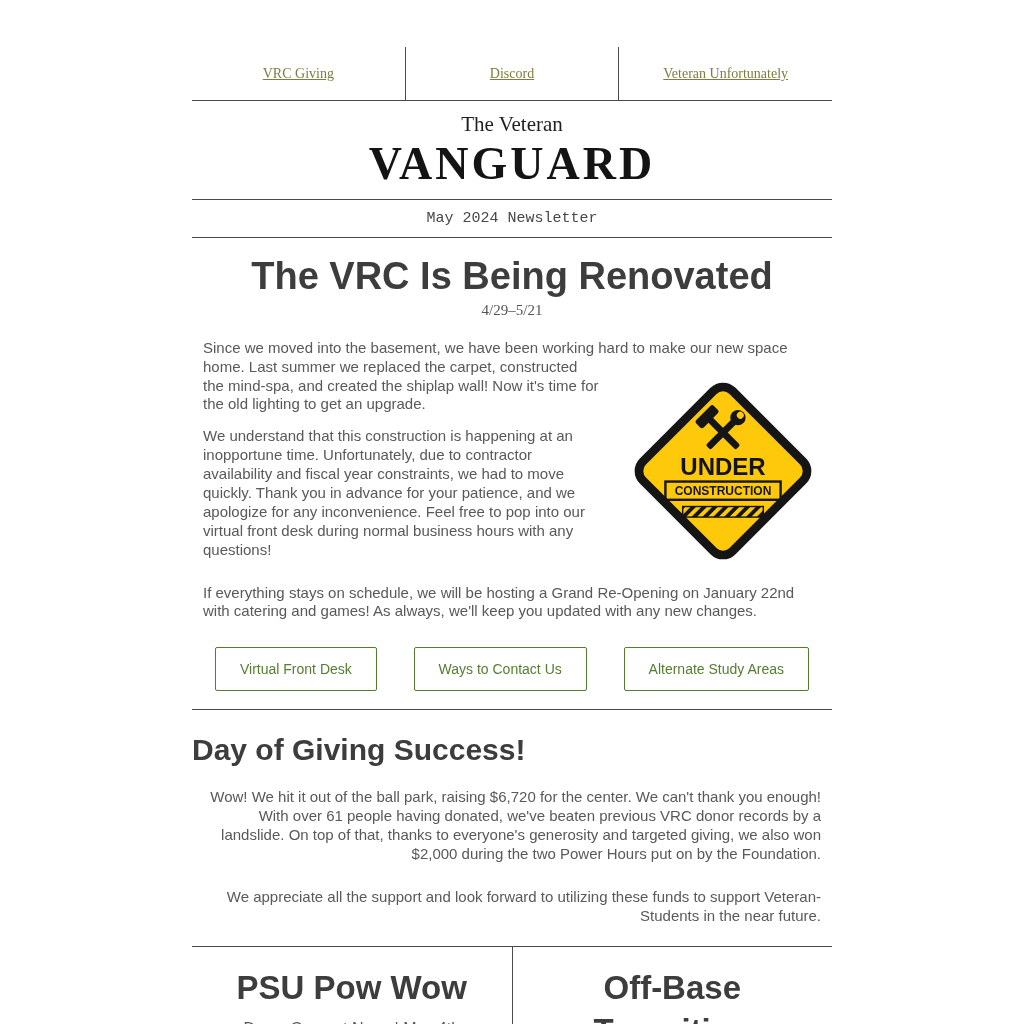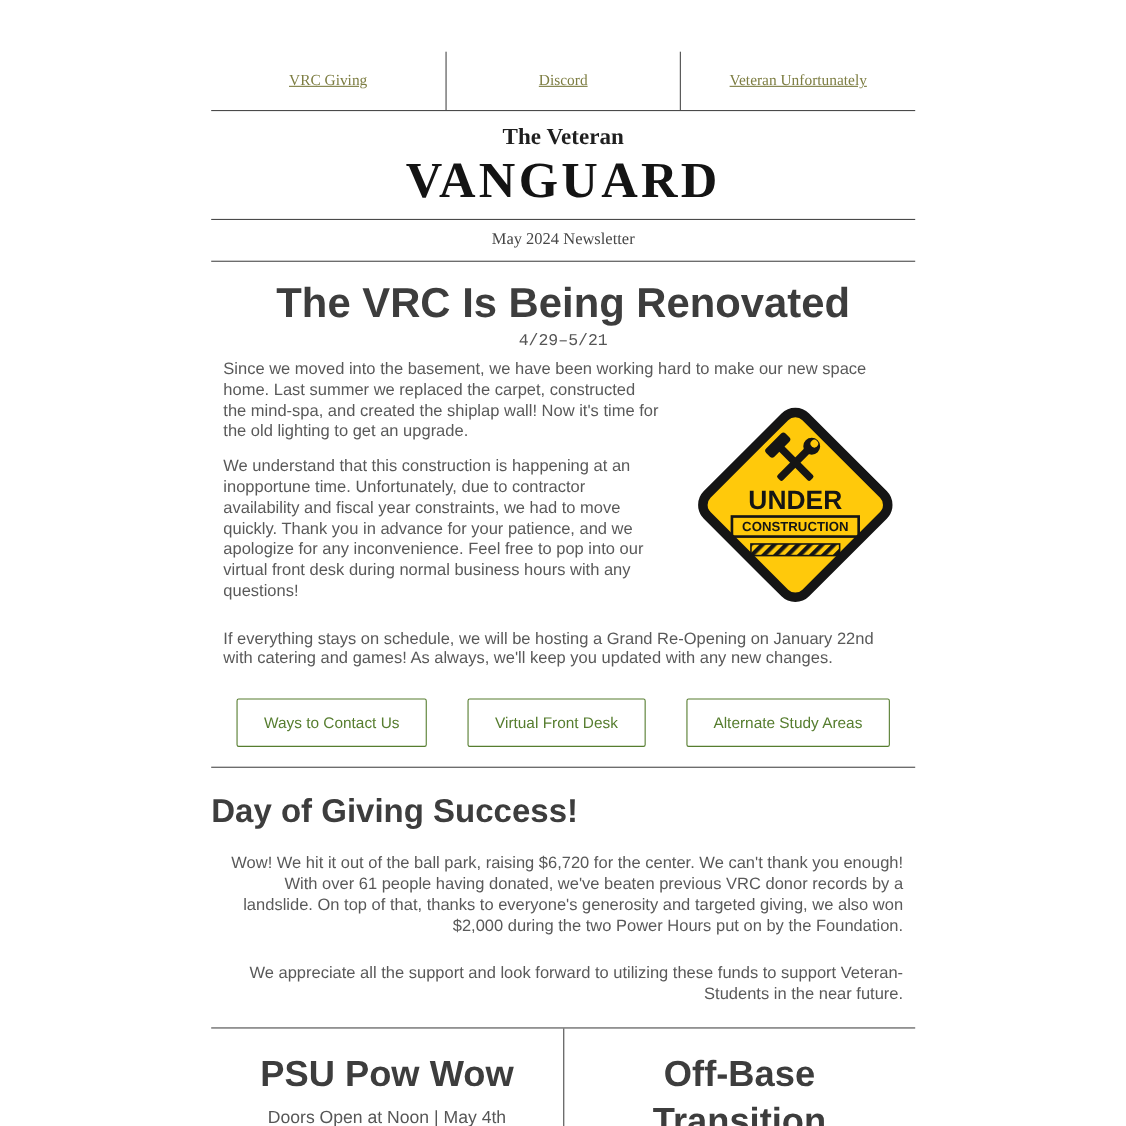--- a/index.html
+++ b/index.html
@@ -39,57 +39,57 @@
   .nav-item + .nav-item{ border-left:1px solid var(--rule); }
 
   
   .masthead{
     text-align:center;
     padding:10px 0 8px;
     border-bottom:1px solid var(--rule);
   }
   .masthead-pretitle{
     font-family:"Liberation Serif", serif;
-    font-weight:bold;
+    font-weight:normal;
     font-size:21px;
     color:#1f1f1f;
     line-height:1.3;
   }
   .masthead-title{
     font-family:"Liberation Serif", serif;
     font-weight:bold;
     font-size:46px;
     letter-spacing:3px;
     color:#141414;
     line-height:1.15;
   }
   .issue-row{
     text-align:center;
     padding:10px 0;
     border-bottom:1px solid var(--rule);
-    font-family:Liberation Serif, serif;
+    font-family:Liberation Mono, monospace;
     font-size:15px;
     color:#474747;
   }
 
   
   .headline{
     text-align:center;
     font-weight:bold;
     font-size:38px;
     color:var(--heading-gray);
     margin:16px 0 2px;
     line-height:1.2;
   }
   .dates{
     text-align:center;
-    font-family:Liberation Mono, monospace;
+    font-family:Liberation Serif, serif;
     font-size:15px;
     color:#555555;
-    margin:2px 0 8px;
+    margin:2px 0 20px;
   }
   .body-text{
     font-size:15px;
     line-height:1.26;
     color:var(--body-gray);
     padding:0 11px;
   }
   .body-text p{ margin:0 0 13px; }
   .para3{ margin-top:24px !important; }
 
@@ -214,22 +214,22 @@
           <text x="100" y="125" text-anchor="middle" font-family="Liberation Sans, sans-serif" font-size="12.5" font-weight="bold" fill="#151515">CONSTRUCTION</text>
           <rect x="58" y="137" width="84" height="11" fill="url(#hatch)" stroke="#151515" stroke-width="1.5"></rect>
         </svg>
       </div>
       <p>Since we moved into the basement, we have been working hard to make our new space home.  Last summer we replaced the carpet, constructed the mind-spa, and created the shiplap wall! Now it's time for the old lighting to get an upgrade.</p>
       <p>We understand that this construction is happening at an inopportune time. Unfortunately, due to contractor availability and fiscal year constraints, we had to move quickly. Thank you in advance for your patience, and we apologize for any inconvenience. Feel free to pop into our virtual front desk during normal business hours with any questions!</p>
       <p class="para3">If everything stays on schedule, we will be hosting a Grand Re-Opening on January 22nd with catering and games! As always, we'll keep you updated with any new changes.</p>
     </div>
 
     <div class="actions-row">
+      <button class="action-button">Virtual Front Desk</button>
       <button class="action-button">Ways to Contact Us</button>
-      <button class="action-button">Virtual Front Desk</button>
       <button class="action-button">Alternate Study Areas</button>
     </div>
   </div>
 
   <hr class="section-divider">
 
   <div>
     <h2 class="section-title">Day of Giving Success!</h2>
     <div class="giving-text">
       <p>Wow! We hit it out of the ball park, raising $6,720 for the center. We can't thank you enough!  With over 61 people having donated, we've beaten previous VRC donor records by a landslide. On top of that, thanks to everyone's generosity and targeted giving, we also won $2,000 during the two Power Hours put on by the Foundation.</p>

